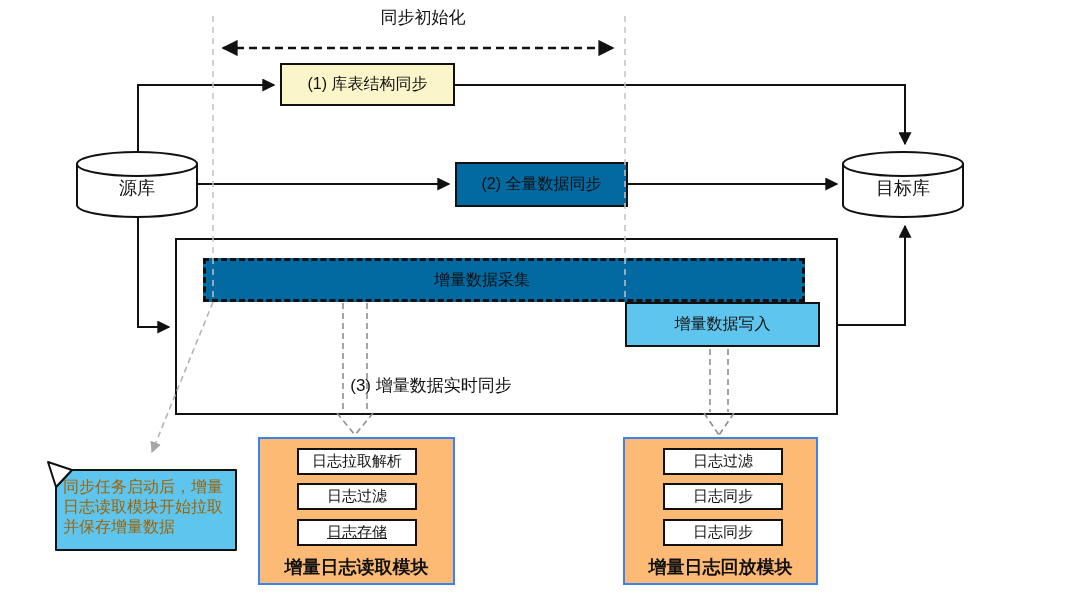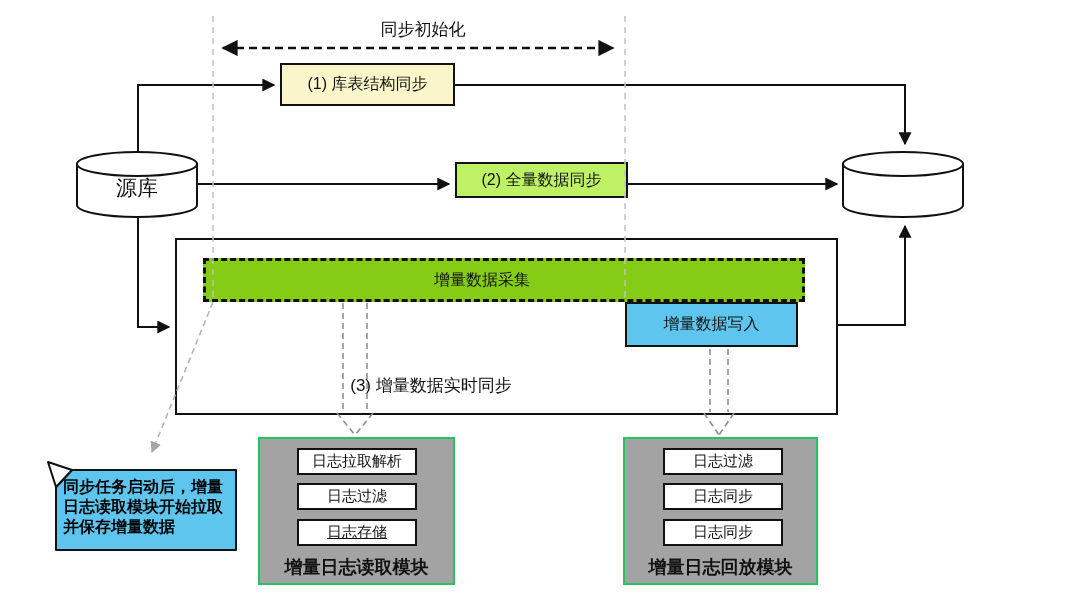--- a/index.html
+++ b/index.html
@@ -11,34 +11,34 @@
   svg.layer { position:absolute; left:0; top:0; width:1080px; height:608px; pointer-events:none; }
   .node {
     position:absolute; box-sizing:border-box; border:2px solid #111;
     display:flex; align-items:center; justify-content:center;
     font-size:16px; text-align:right;
   }
   .bigbox { position:absolute; box-sizing:border-box; border:2.5px solid #111; background:transparent; }
   .graybox { border:3px dashed #111; }
   .bluebox { border:2.5px solid #111; }
   .module {
-    position:absolute; box-sizing:border-box; border:2px solid #22c55e; background:#a3a3a3;
+    position:absolute; box-sizing:border-box; border:2px solid #3b82f6; background:#fdba74;
   }
   .mstep {
     position:absolute; box-sizing:border-box; border:2px solid #111; background:#fff;
     display:flex; align-items:center; justify-content:center; font-size:15px;
   }
   .mlabel {
     position:absolute; left:0; right:0; text-align:center; font-size:18px; font-weight:bold;
   }
   .flowlabel { position:absolute; font-size:17px; text-align:center; }
-  .cyl-label { position:absolute; font-size:21px; display:flex; align-items:center; justify-content:center; }
+  .cyl-label { position:absolute; font-size:18px; display:flex; align-items:center; justify-content:center; }
   .notetext {
-    position:absolute; font-size:16px; line-height:20px; font-weight:700;
-    white-space:pre-line; color:#000000;
+    position:absolute; font-size:16px; line-height:20px; font-weight:400;
+    white-space:pre-line; color:#a16207;
   }
 </style>
 </head>
 <body>
 
 <div class="canvas">
 
   <svg class="layer" viewBox="0 0 1080 608">
     <defs>
       <marker id="ah" viewBox="0 0 10 10" markerWidth="6.5" markerHeight="6.5" refX="9" refY="5" orient="auto-start-reverse">
@@ -63,33 +63,34 @@
       <path d="M77,164 L77,205 A60,12 0 0 0 197,205 L197,164 Z"></path>
       <ellipse cx="137" cy="164" rx="60" ry="12"></ellipse>
       <path d="M843,164 L843,205 A60,12 0 0 0 963,205 L963,164 Z"></path>
       <ellipse cx="903" cy="164" rx="60" ry="12"></ellipse>
     </g>
 
     <path d="M72,470 H236 V550 H56 V487 Z" stroke="#111" stroke-width="2" stroke-linejoin="round" fill="#5EC6EE"></path>
     <path d="M72,470 L48,462 L56,487 Z" fill="#ffffff" stroke="#111" stroke-width="2" stroke-linejoin="round"></path>
   </svg>
 
-  <div class="flowlabel" style="left:333px; top:18px; width:180px;">同步初始化</div>
+  <div class="flowlabel" style="left:333px; top:6px; width:180px;">同步初始化</div>
 
   <div class="node" style="left: 280px; top: 63px; width: 175px; height: 43px; background: rgb(251, 246, 201);">(1) 库表结构同步</div>
 
-  <div class="node" style="left: 455px; top: 162px; width: 173px; height: 36px; background: #bef264;">(2) 全量数据同步</div>
+  <div class="node" style="left: 455px; top: 162px; width: 173px; height: 45px; background: #0369a1;">(2) 全量数据同步</div>
 
   <div class="cyl-label" style="left:77px; top:170px; width:120px; height:36px;">源库</div>
+  <div class="cyl-label" style="left:843px; top:170px; width:120px; height:36px;">目标库</div>
 
   <div class="bigbox" style="left:175px; top:238px; width:663px; height:177px;"></div>
 
-  <div class="node graybox" style="left: 203px; top: 258px; width: 602px; height: 44px; padding-right: 44px; background: #84cc16;">增量数据采集</div>
+  <div class="node graybox" style="left: 203px; top: 258px; width: 602px; height: 44px; padding-right: 44px; background: #0369a1;">增量数据采集</div>
 
-  <div class="node bluebox" style="left: 625px; top: 302px; width: 173px; height: 45px; background: rgb(94, 198, 238);">增量数据写入</div>
+  <div class="node bluebox" style="left: 625px; top: 302px; width: 195px; height: 45px; background: rgb(94, 198, 238);">增量数据写入</div>
 
   <div class="flowlabel" style="left:331px; top:374px; width:200px;">(3) 增量数据实时同步</div>
 
   <div class="notetext" style="left:63px; top:477px; width:170px;">同步任务启动后，增量
 日志读取模块开始拉取
 并保存增量数据</div>
 
   <div class="module" style="left:258px; top:437px; width:197px; height:148px;">
     <div class="mstep" style="left:37px; top:9px;  width:120px; height:27px;">日志拉取解析</div>
     <div class="mstep" style="left:37px; top:44px; width:120px; height:27px;">日志过滤</div>

